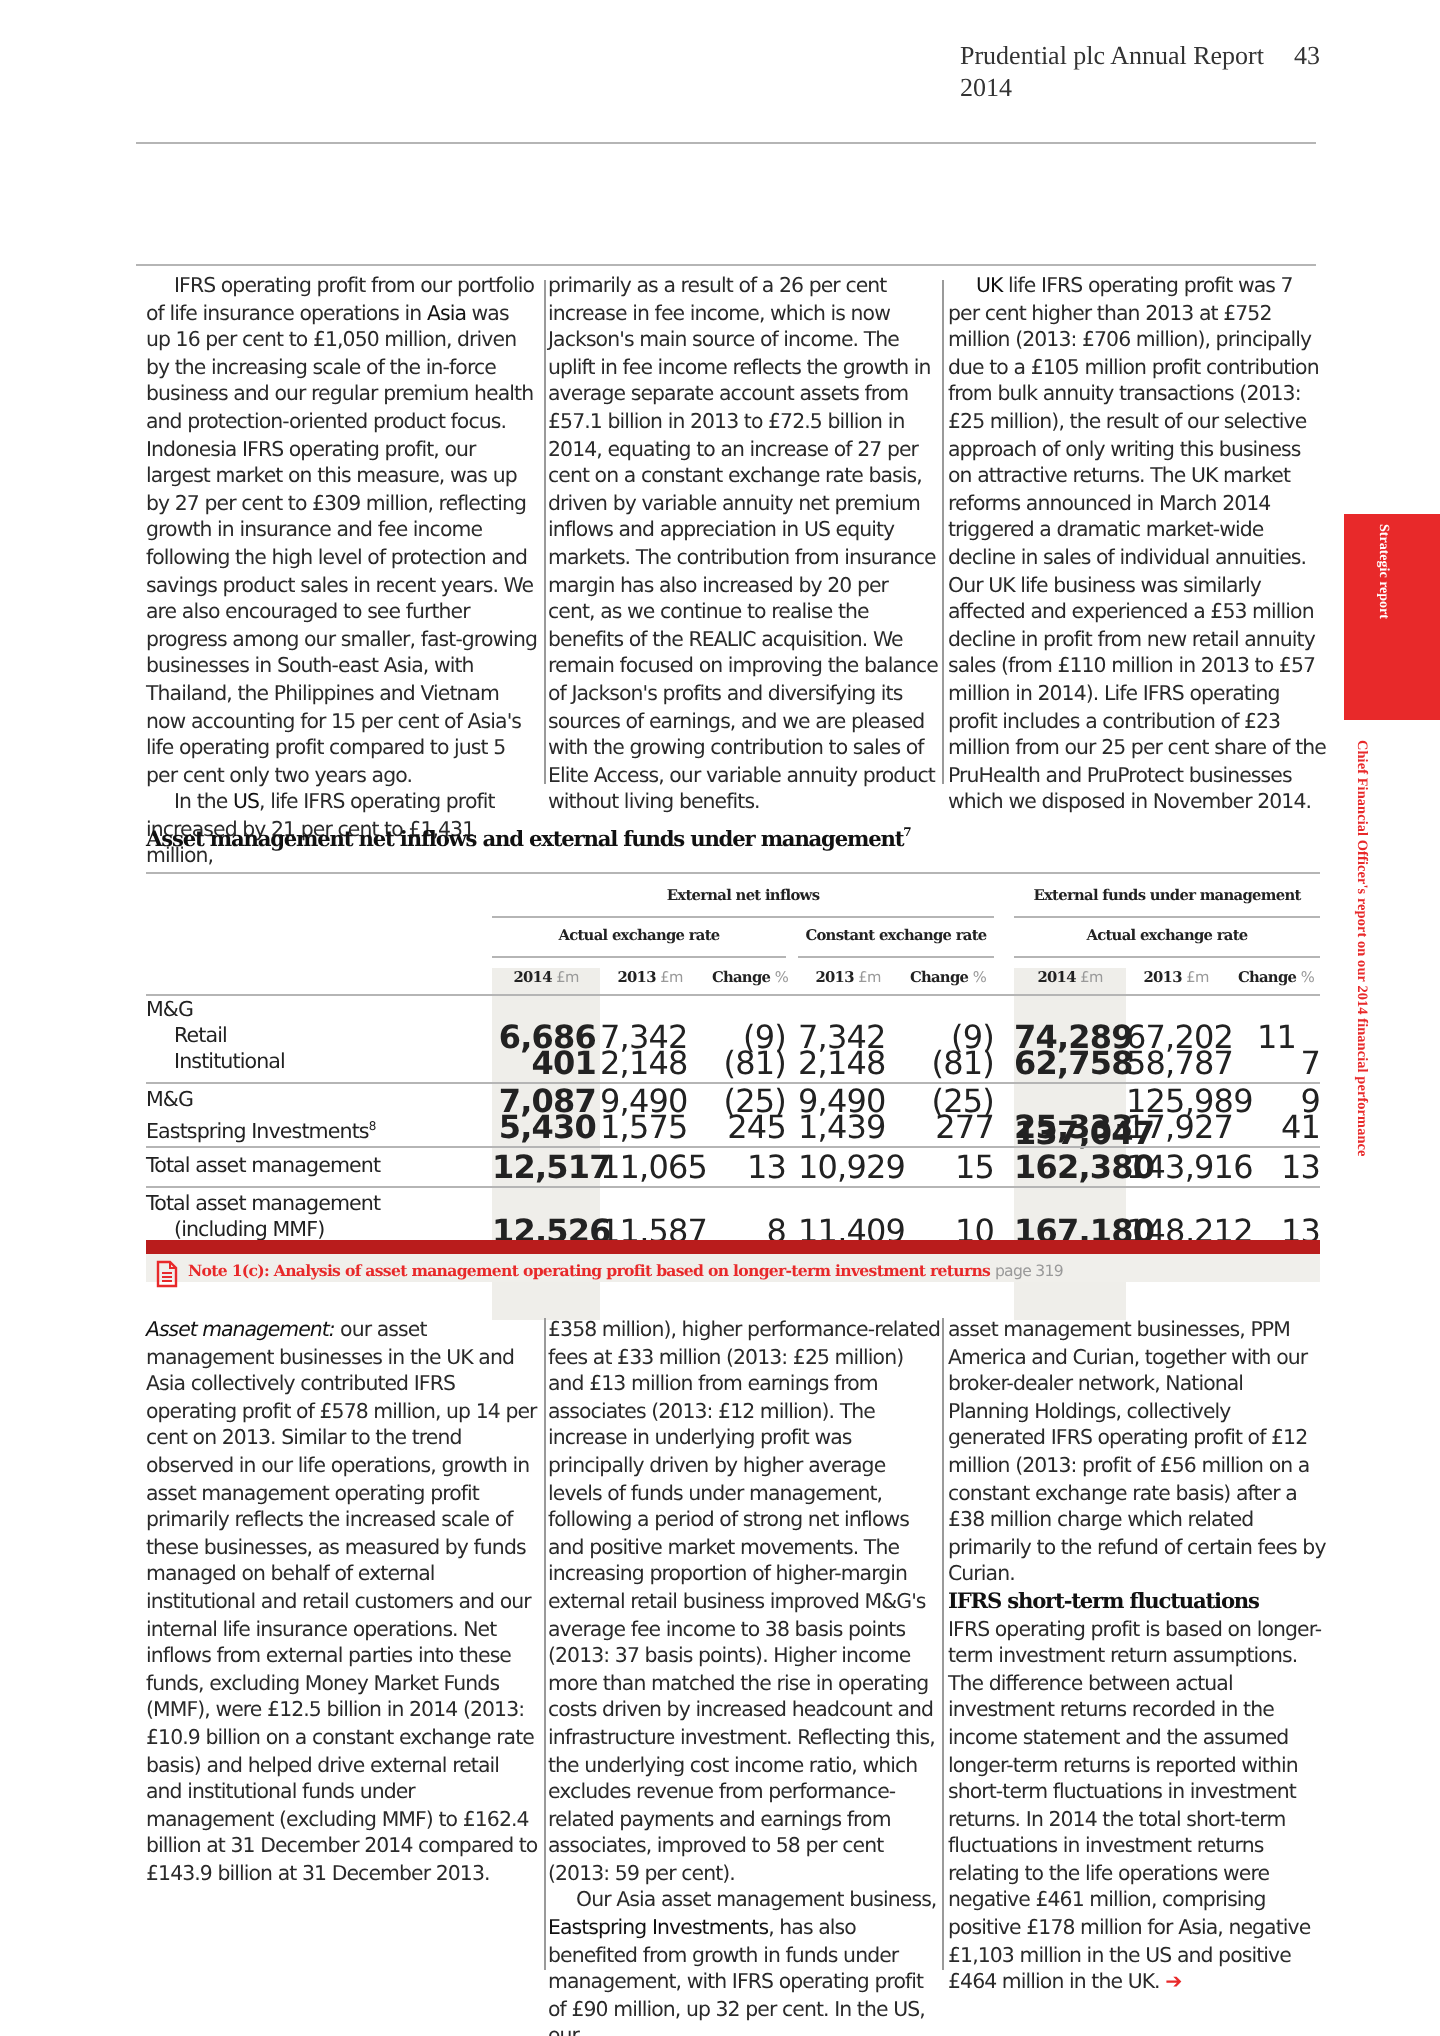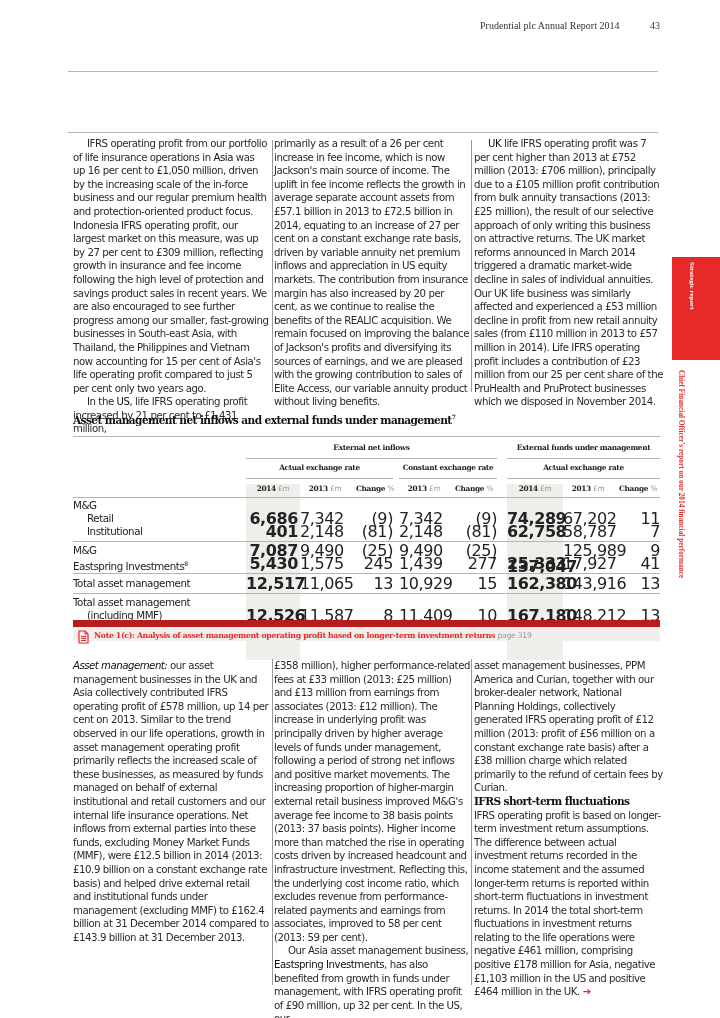--- a/index.html
+++ b/index.html
@@ -1,21 +1,21 @@
 <!DOCTYPE html>
 <html><head>
 <meta charset="utf-8">
 <style>
   * { box-sizing: border-box; margin: 0; padding: 0; }
   html, body { width: 720px; height: 1018px; background: #ffffff; overflow: hidden; }
   body { position: relative; font-family: "Liberation Sans", sans-serif; color: #222; }
 
   .page-header {
     position: absolute; top: 20px; left: 440px; width: 220px; height: 16px;
-    font-family: "Liberation Serif", serif; font-size: 10px; color: #333;
+    font-family: "Liberation Serif", serif; font-size: 13px; color: #333;
   }
   .page-header .title { position: absolute; left: 40px; top: 0; }
   .page-header .pgnum { position: absolute; right: 0; top: 0; }
   .header-rule { position: absolute; top: 71px; left: 68px; width: 590px; height: 1px; background: #b5b5b5; }
   .top-rule { position: absolute; top: 132px; left: 68px; width: 590px; height: 1px; background: #b5b5b5; }
 
   .col {
     position: absolute; font-size: 10.2px; line-height: 13.6px; color: #2a2a2a;
     font-family: "DejaVu Sans", sans-serif; letter-spacing: -0.45px;
   }
@@ -144,21 +144,21 @@
 
   <div>
     <div class="lbl" style="left:14px; top:76px;">Retail</div>
     <div class="cell b" style="left:173px; top:76px; width:52px;">6,686</div>
     <div class="cell" style="left:227px; top:76px; width:40px;">7,342</div>
     <div class="cell" style="left:277px; top:76px; width:43px;">(9)</div>
     <div class="cell" style="left:326px; top:76px; width:40px;">7,342</div>
     <div class="cell" style="left:376px; top:76px; width:48px;">(9)</div>
     <div class="cell b" style="left:434px; top:76px; width:54px;">74,289</div>
     <div class="cell" style="left:490px; top:76px; width:42px;">67,202</div>
-    <div class="cell" style="left:540px; top:76px; width:47px;">11</div>
+    <div class="cell" style="left:528px; top:76px; width:47px;">11</div>
   </div>
 
   <div>
     <div class="lbl" style="left:14px; top:89px;">Institutional</div>
     <div class="cell b" style="left:173px; top:89px; width:52px;">401</div>
     <div class="cell" style="left:227px; top:89px; width:40px;">2,148</div>
     <div class="cell" style="left:277px; top:89px; width:43px;">(81)</div>
     <div class="cell" style="left:326px; top:89px; width:40px;">2,148</div>
     <div class="cell" style="left:376px; top:89px; width:48px;">(81)</div>
     <div class="cell b" style="left:434px; top:89px; width:54px;">62,758</div>

